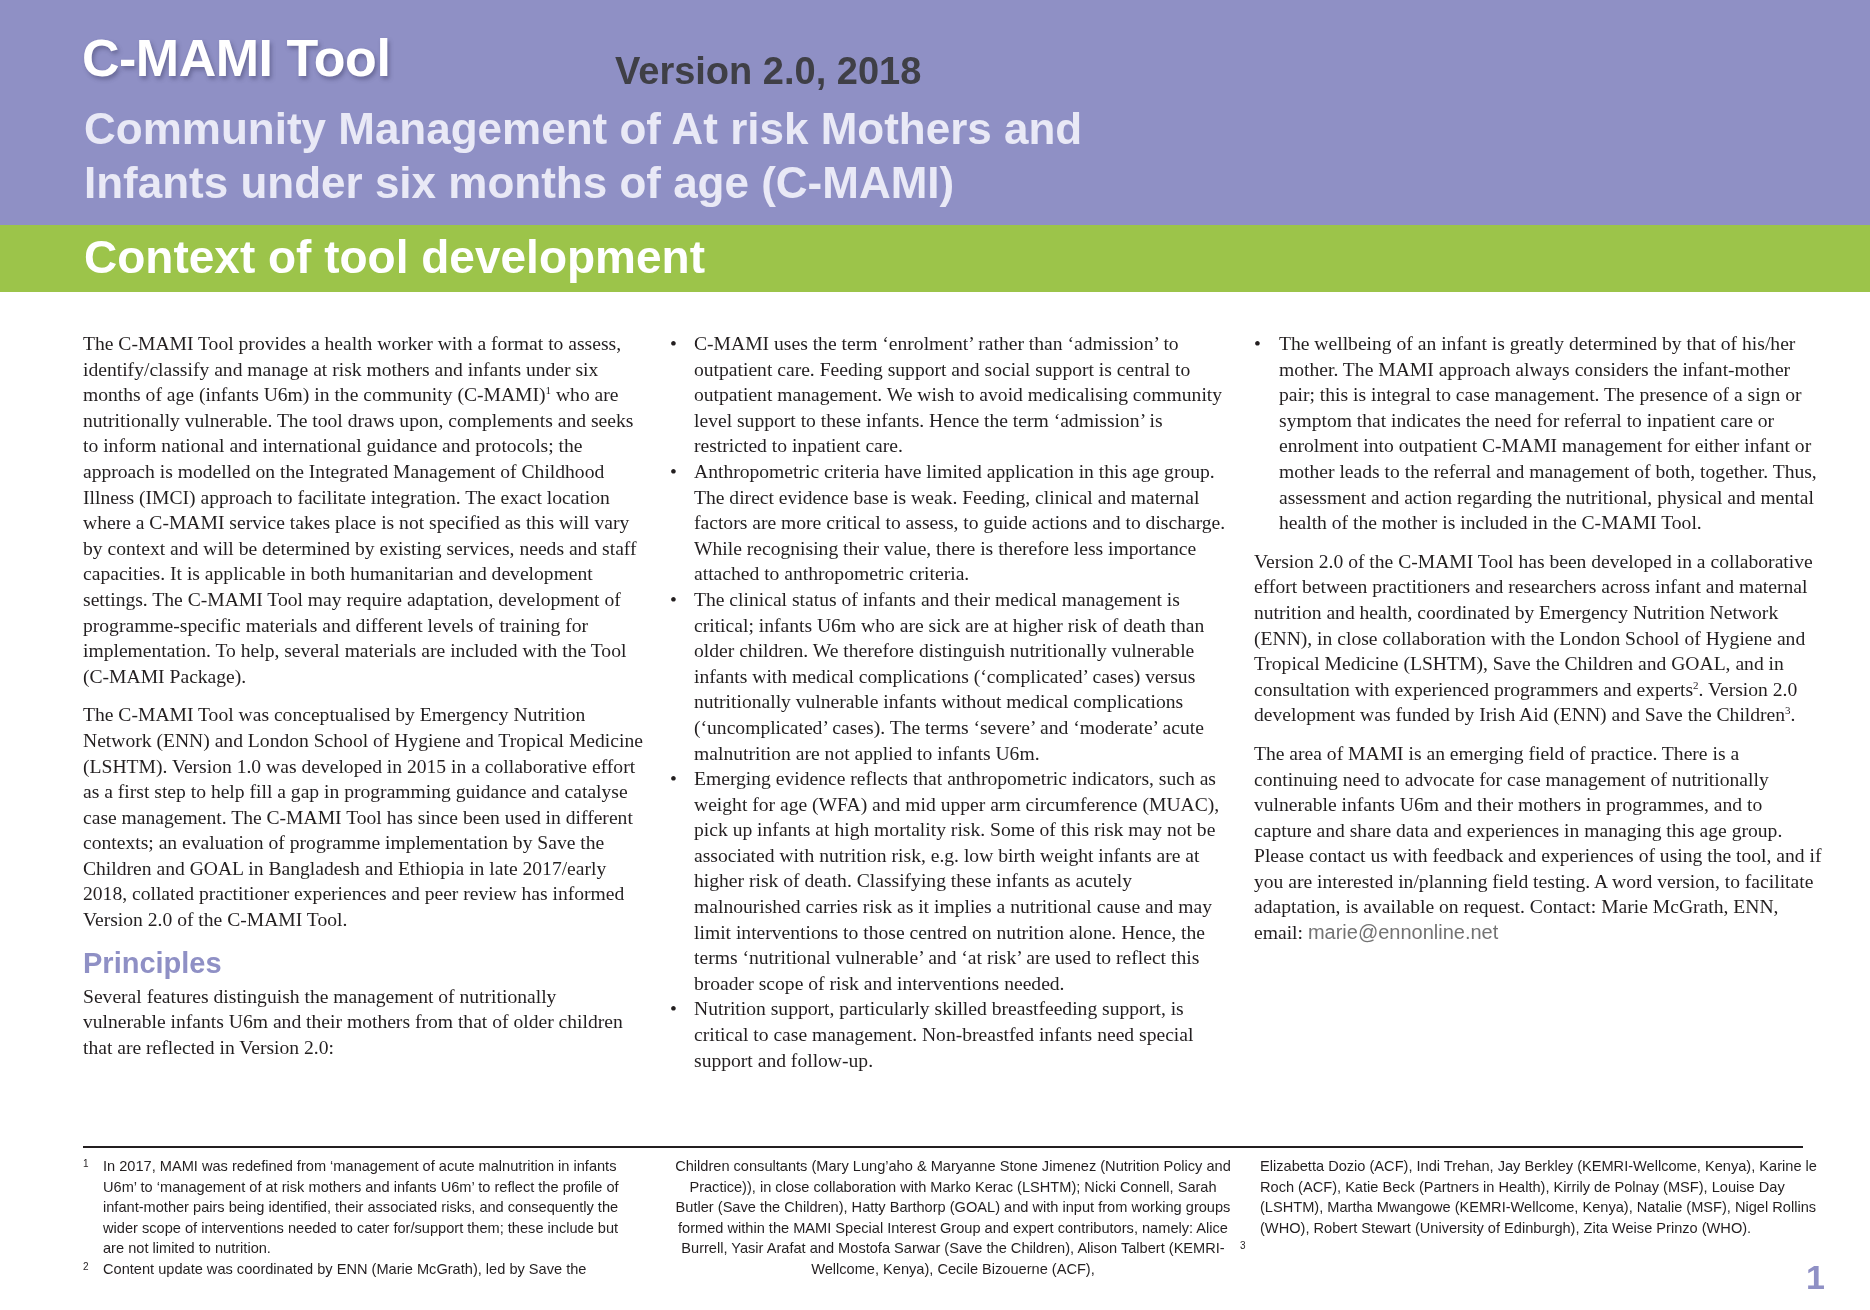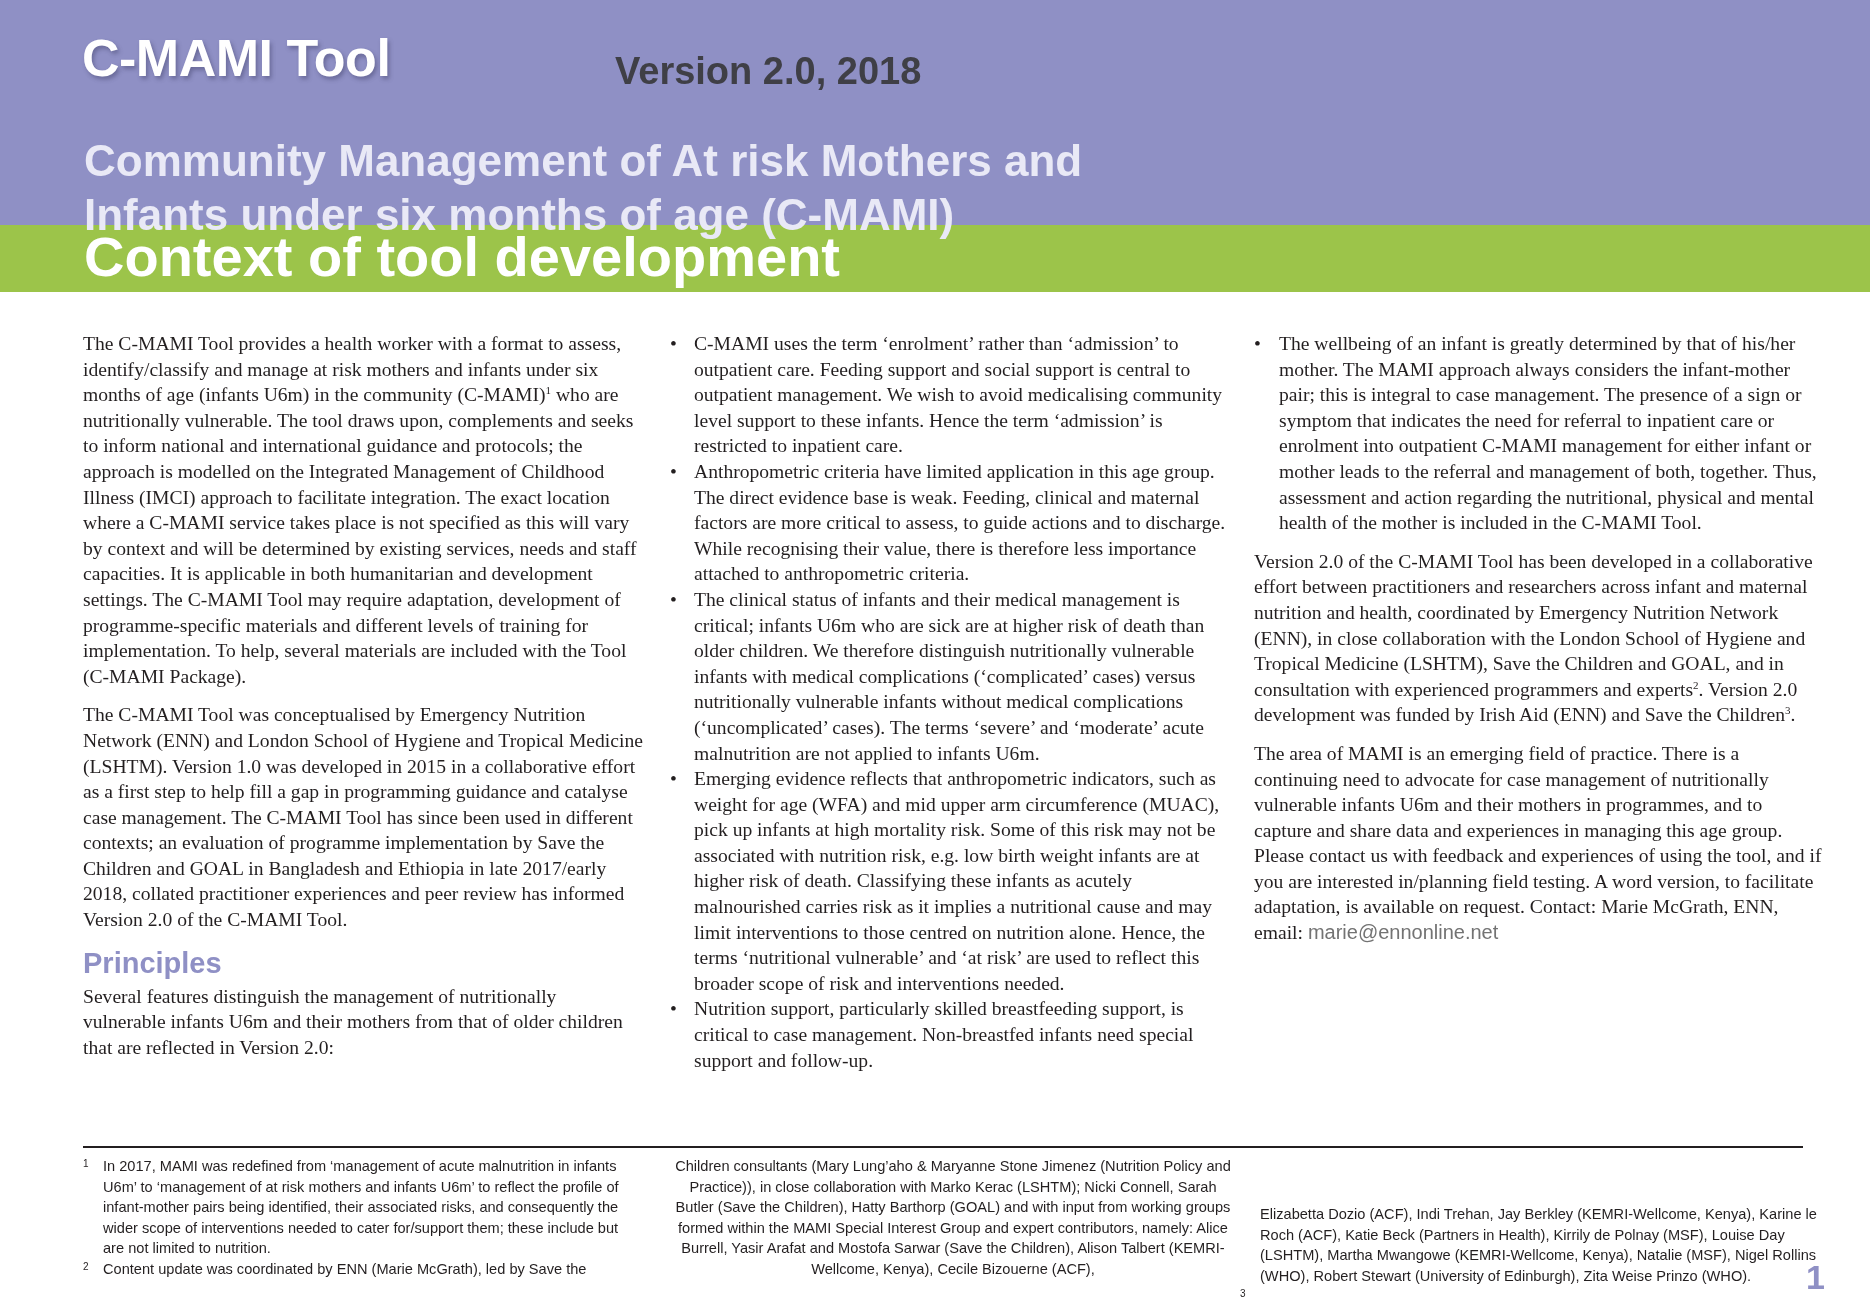--- a/index.html
+++ b/index.html
@@ -28,26 +28,26 @@
     .version {
       position: absolute; left: 615px; top: 48px;
       font-family: "Liberation Sans", "DejaVu Sans", sans-serif;
       font-weight: bold; font-size: 38px; line-height: 46px;
       color: #3f3f46; white-space: nowrap;
     }
     .subtitle {
       position: absolute; left: 84px; top: 102px;
       font-family: "Liberation Sans", "DejaVu Sans", sans-serif;
       font-weight: bold; font-size: 44px; line-height: 54px;
-      color: #e9e9f6; white-space: nowrap; margin-top: 32px;
+      color: #e9e9f6; white-space: nowrap;
     }
     .section-title {
       position: absolute; left: 84px; top: 228px;
       font-family: "Liberation Sans", "DejaVu Sans", sans-serif;
-      font-weight: bold; font-size: 56px; line-height: 58px;
+      font-weight: bold; font-size: 46px; line-height: 58px;
       color: #ffffff; white-space: nowrap;
     }
     .col {
       position: absolute; top: 331px;
       font-size: 19.6px; line-height: 25.6px;
     }
     .col p { margin: 0 0 13px 0; }
     .col1 { left: 83px; width: 560px; }
     .col2 { left: 670px; width: 560px; }
     .col3 { left: 1254px; width: 570px; }
@@ -76,21 +76,21 @@
       font-family: "Liberation Sans", "DejaVu Sans", sans-serif;
       font-size: 14.6px; line-height: 20.6px; color: #231f20;
     }
     .fn-col1 { left: 83px; width: 560px; }
     .fn-col2 { left: 673px; width: 560px; text-align: center; }
     .fn-col3 { left: 1240px; width: 580px; }
     .fn { position: relative; padding-left: 20px; }
     .fn .num {
       position: absolute; left: 0; top: -2px; font-size: 10px;
     }
-    .fn-cont { padding-left: 20px; margin-top: 48px; }
+    .fn-cont { padding-left: 20px; }
     .page-number {
       position: absolute; left: 1806px; top: 1258px;
       font-family: "Liberation Sans", "DejaVu Sans", sans-serif;
       font-weight: bold; font-size: 34px; line-height: 38px;
       color: #8f90c5;
     }
   </style>
 </head>
 <body>
 

